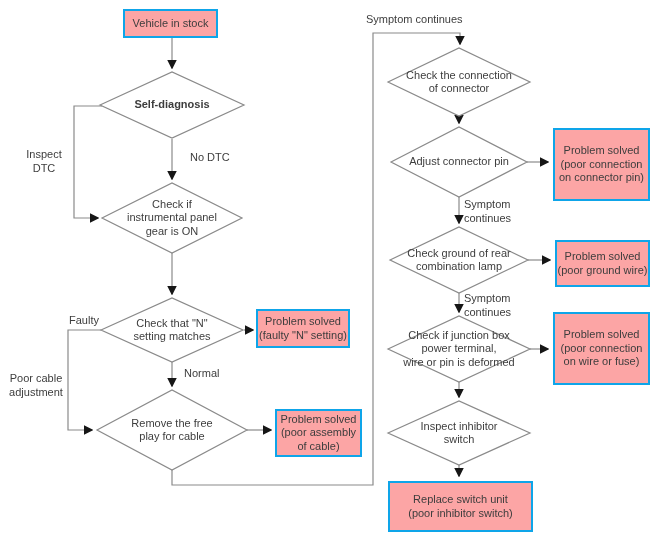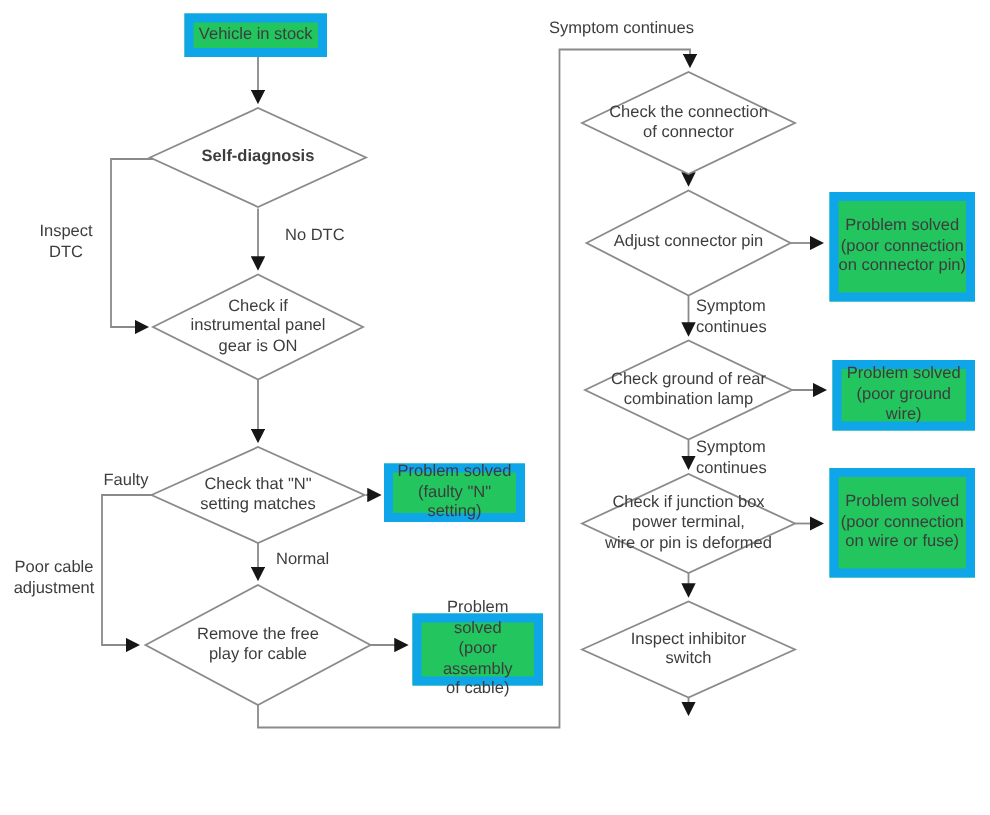--- a/index.html
+++ b/index.html
@@ -10,22 +10,22 @@
     background: #ffffff;
     font-family: "Liberation Sans", sans-serif;
     font-size: 11px;
     color: #3d3d3d;
     overflow: hidden;
   }
   .layer-svg { position: absolute; left: 0; top: 0; }
   .rnode {
     position: absolute;
     box-sizing: border-box;
-    border: 6px solid #0ea5e9;
-    background: #22c55e;
+    border: 2px solid #0ea5e9;
+    background: #fca5a5;
     display: flex;
     align-items: center;
     justify-content: center;
     text-align: center;
     white-space: pre-line;
     line-height: 1.22;
   }
   .dtext {
     position: absolute;
     display: flex;
@@ -95,20 +95,22 @@
 (poor assembly
 of cable)</div>
   <div class="rnode" style="left:553px; top:128px; width:97px; height:73px;">Problem solved
 (poor connection
 on connector pin)</div>
   <div class="rnode" style="left:555px; top:240px; width:95px; height:47px;">Problem solved
 (poor ground wire)</div>
   <div class="rnode" style="left:553px; top:312px; width:97px; height:73px;">Problem solved
 (poor connection
 on wire or fuse)</div>
+  <div class="rnode" style="left:388px; top:481px; width:145px; height:51px;">Replace switch unit
+(poor inhibitor switch)</div>
 
   <div class="dtext" style="left:97px;  top:90px;  width:150px; height:30px;font-weight:bold;">Self-diagnosis</div>
   <div class="dtext" style="left:92px;  top:196px; width:160px; height:44px;">Check if
 instrumental panel
 gear is ON</div>
   <div class="dtext" style="left:97px;  top:316px; width:150px; height:28px;">Check that "N"
 setting matches</div>
   <div class="dtext" style="left:97px;  top:416px; width:150px; height:28px;">Remove the free
 play for cable</div>
   <div class="dtext" style="left:384px; top:68px;  width:150px; height:28px;">Check the connection

